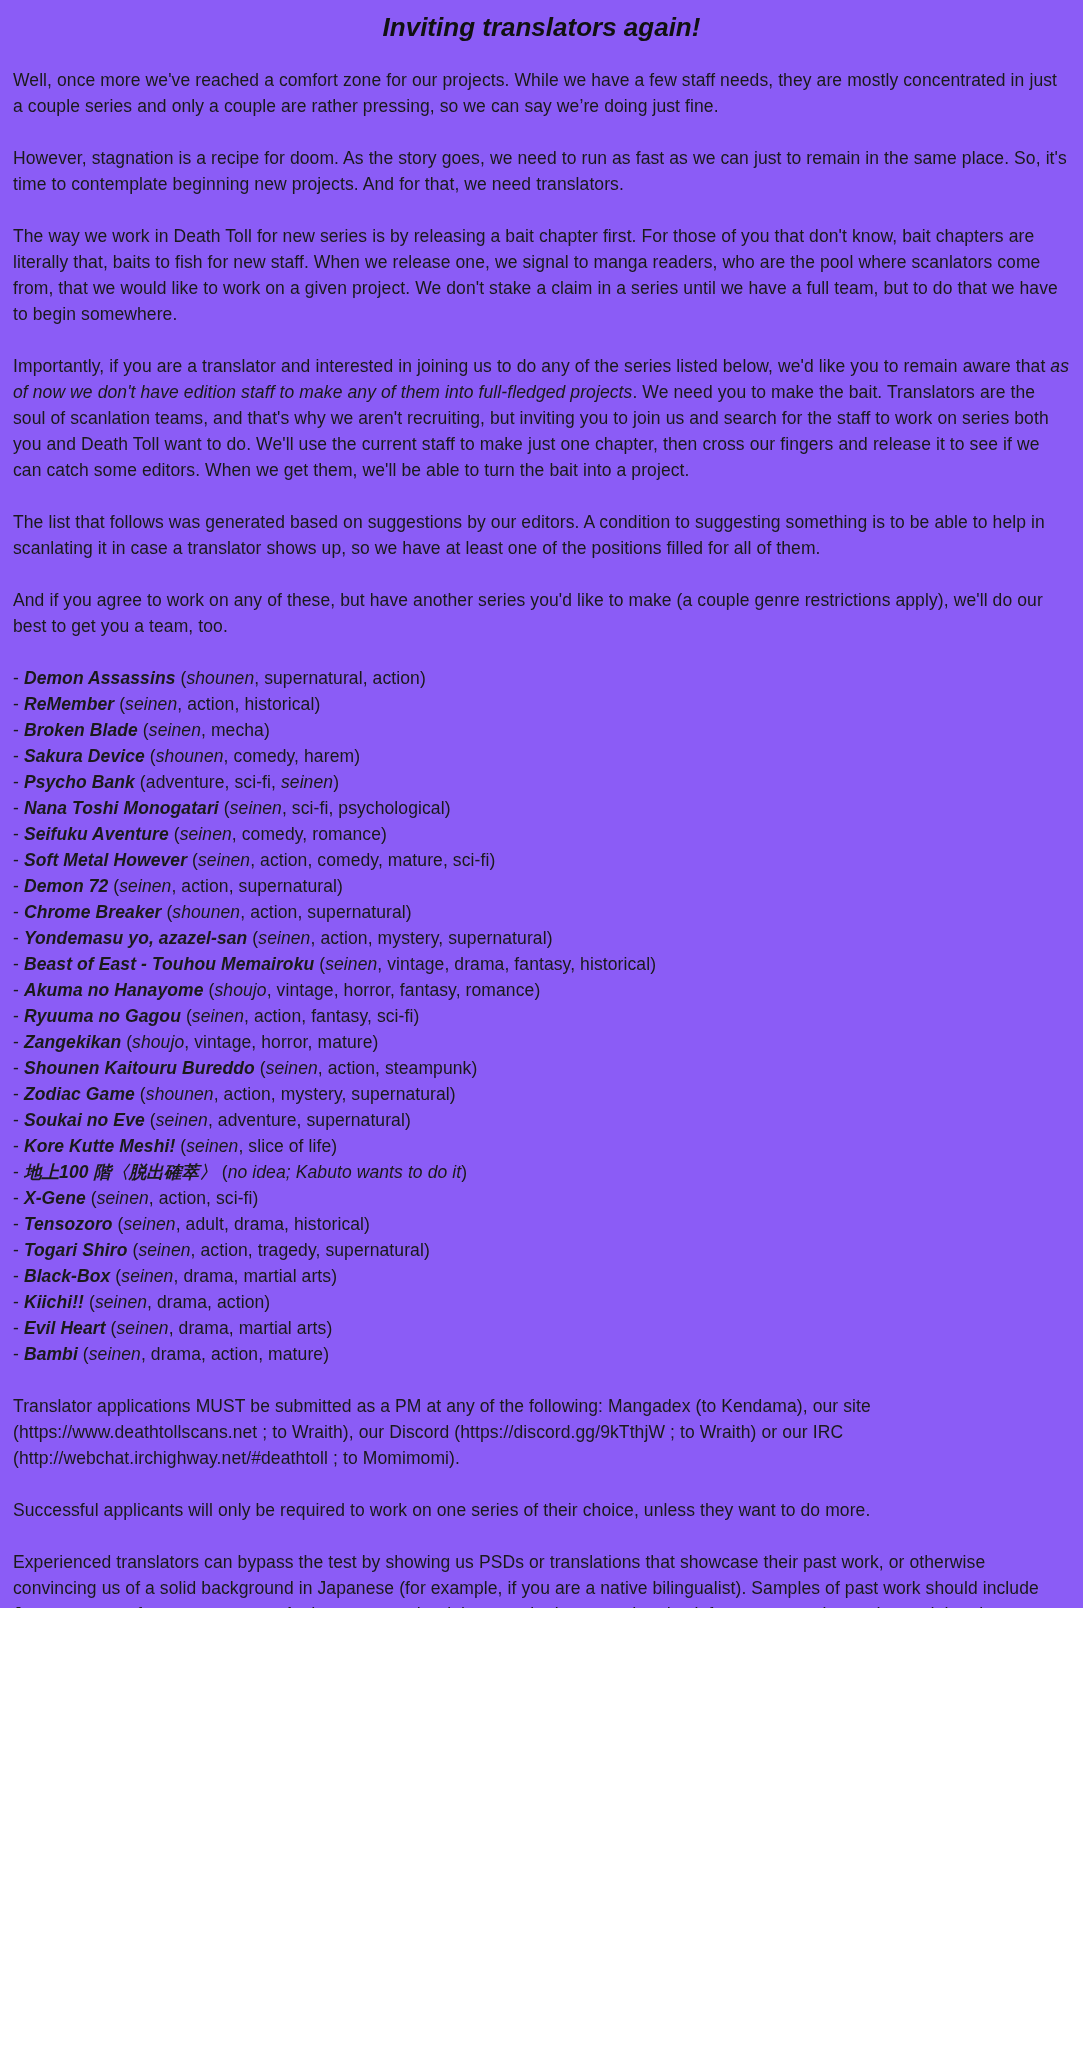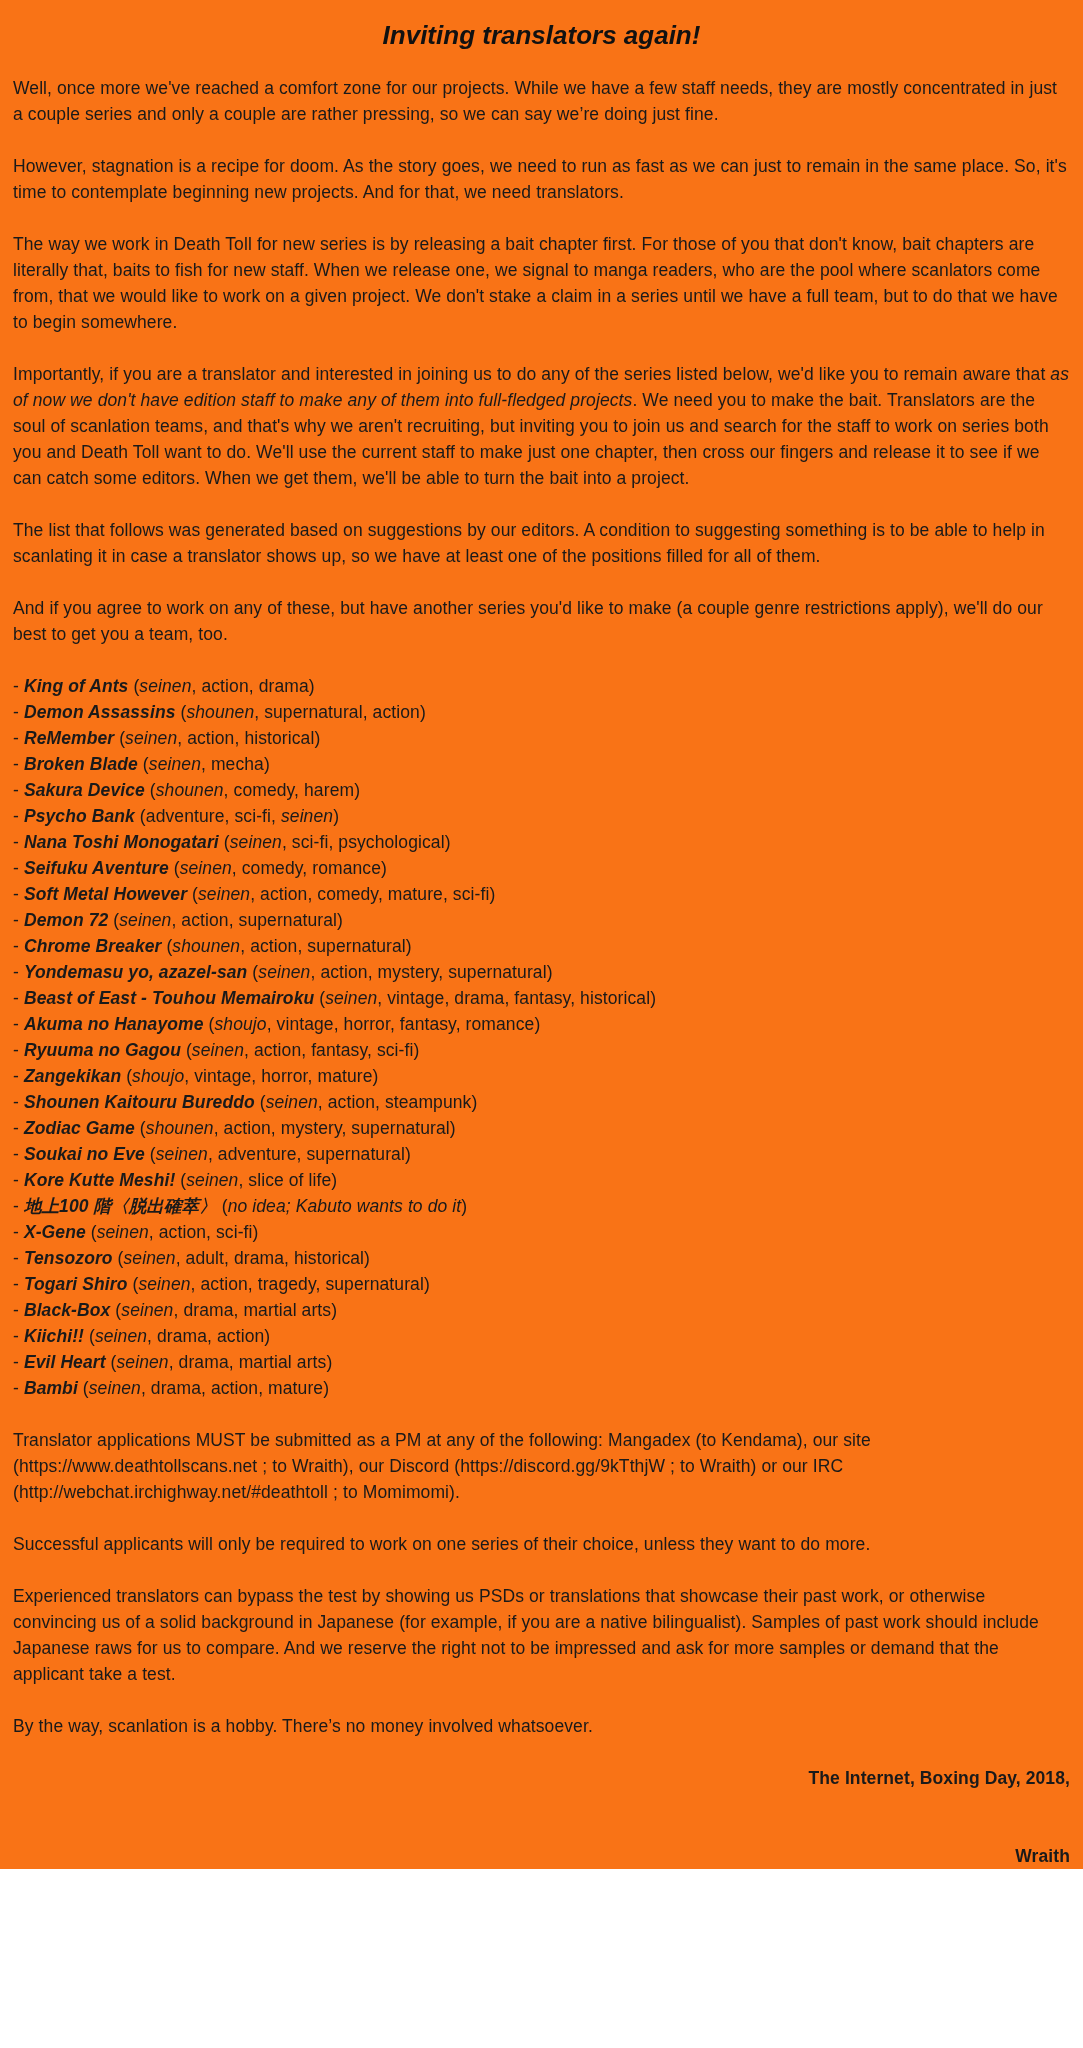--- a/index.html
+++ b/index.html
@@ -1,18 +1,18 @@
 <!DOCTYPE html>
 <html><head>
 <meta charset="utf-8">
 <style>
   html,body{margin:0;padding:0;background:#ffffff;}
   .page{
-    width:1083px;height:1869px;box-sizing:border-box;
-    padding:12px 13px;overflow:hidden;background:#f97316;
+    width:1083px;height:1608px;box-sizing:border-box;
+    padding:4px 13px;overflow:hidden;background:#8b5cf6;
     color:#1a1a1a;font-family:"Liberation Sans",sans-serif;
   }
   .title{
     font-size:26px;font-weight:bold;font-style:italic;
     text-align:center;margin:0 0 24px 0;padding-top:8px;color:#111;
   }
   p,.series-item{
     font-size:17.5px;line-height:26px;letter-spacing:0.1px;margin:0 0 26px 0;
   }
   .series-item{margin:0;}
@@ -33,21 +33,20 @@
   <div id="intro">
       <p>Well, once more we've reached a comfort zone for our projects. While we have a few staff needs, they are mostly concentrated in just a couple series and only a couple are rather pressing, so we can say we’re doing just fine.</p>
       <p>However, stagnation is a recipe for doom. As the story goes, we need to run as fast as we can just to remain in the same place. So, it's time to contemplate beginning new projects. And for that, we need translators.</p>
       <p>The way we work in Death Toll for new series is by releasing a bait chapter first. For those of you that don't know, bait chapters are literally that, baits to fish for new staff. When we release one, we signal to manga readers, who are the pool where scanlators come from, that we would like to work on a given project. We don't stake a claim in a series until we have a full team, but to do that we have to begin somewhere.</p>
       <p>Importantly, if you are a translator and interested in joining us to do any of the series listed below, we'd like you to remain aware that <span class="it">as of now we don't have edition staff to make any of them into full-fledged projects</span>. We need you to make the bait. Translators are the soul of scanlation teams, and that's why we aren't recruiting, but inviting you to join us and search for the staff to work on series both you and Death Toll want to do. We'll use the current staff to make just one chapter, then cross our fingers and release it to see if we can catch some editors. When we get them, we'll be able to turn the bait into a project.</p>
       <p>The list that follows was generated based on suggestions by our editors. A condition to suggesting something is to be able to help in scanlating it in case a translator shows up, so we have at least one of the positions filled for all of them.</p>
       <p>And if you agree to work on any of these, but have another series you'd like to make (a couple genre restrictions apply), we'll do our best to get you a team, too.</p>
     </div>
 
   <div id="series-list" class="series-list">
-      <div class="series-item">- <span class="series-title">King of Ants</span> (<span class="it">seinen</span>, action, drama)</div>
       <div class="series-item">- <span class="series-title">Demon Assassins</span> (<span class="it">shounen</span>, supernatural, action)</div>
       <div class="series-item">- <span class="series-title">ReMember</span> (<span class="it">seinen</span>, action, historical)</div>
       <div class="series-item">- <span class="series-title">Broken Blade</span> (<span class="it">seinen</span>, mecha)</div>
       <div class="series-item">- <span class="series-title">Sakura Device</span> (<span class="it">shounen</span>, comedy, harem)</div>
       <div class="series-item">- <span class="series-title">Psycho Bank</span> (adventure, sci-fi, <span class="it">seinen</span>)</div>
       <div class="series-item">- <span class="series-title">Nana Toshi Monogatari</span> (<span class="it">seinen</span>, sci-fi, psychological)</div>
       <div class="series-item">- <span class="series-title">Seifuku Aventure</span> (<span class="it">seinen</span>, comedy, romance)</div>
       <div class="series-item">- <span class="series-title">Soft Metal However</span> (<span class="it">seinen</span>, action, comedy, mature, sci-fi)</div>
       <div class="series-item">- <span class="series-title">Demon 72</span> (<span class="it">seinen</span>, action, supernatural)</div>
       <div class="series-item">- <span class="series-title">Chrome Breaker</span> (<span class="it">shounen</span>, action, supernatural)</div>

